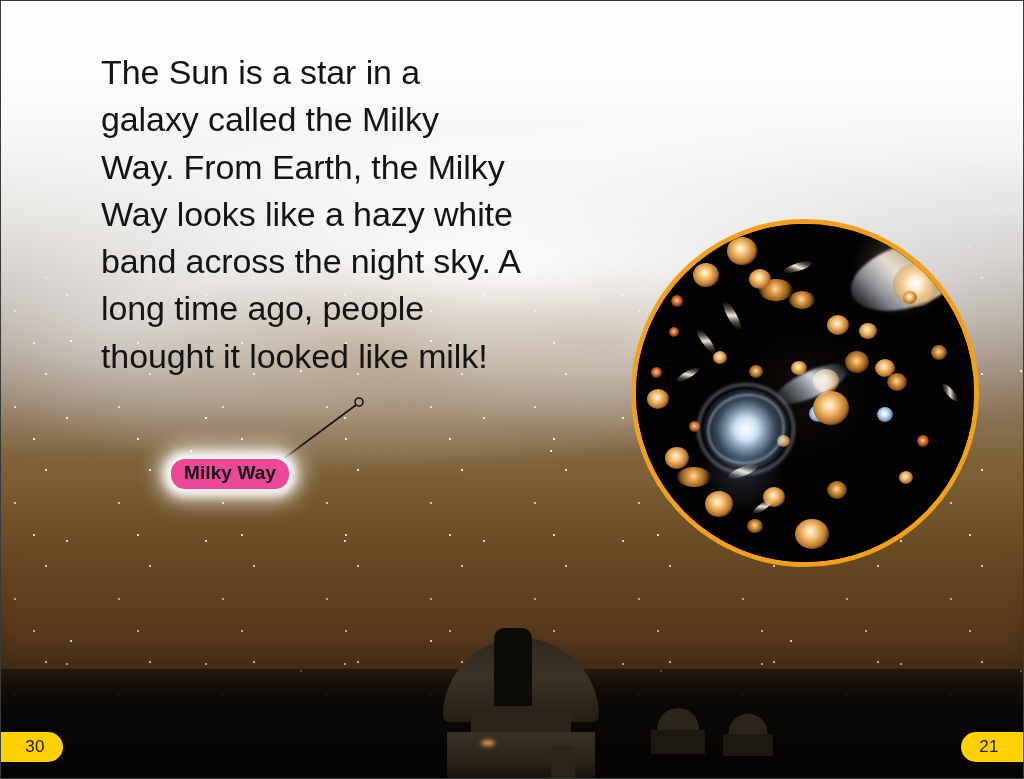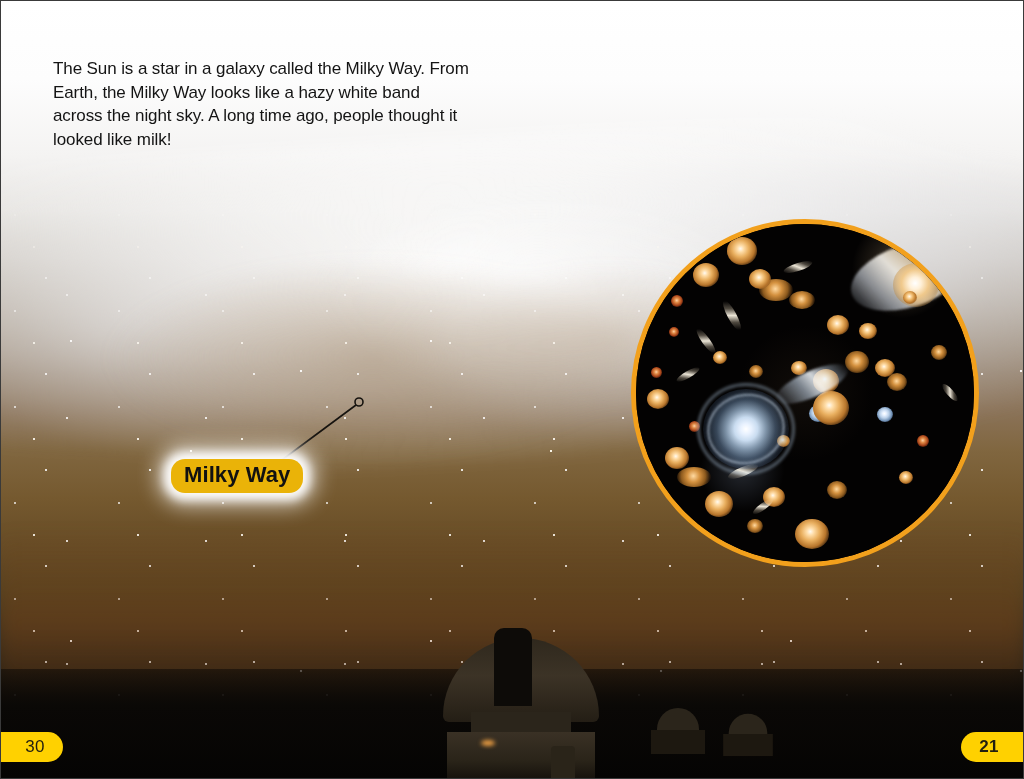--- a/index.html
+++ b/index.html
@@ -193,23 +193,23 @@
   }
   .obs-s1{left:648px;}
   .obs-s2{left:718px;bottom:22px;transform:scale(.92);}
 
   
   .callout{position:absolute;left:150px;top:385px;width:260px;height:120px;}
   .callout svg{position:absolute;left:0;top:0;overflow:visible;}
   .mw-label{
     position:absolute;left:20px;top:73px;
     padding:3px 13px 5px 13px;
-    font-size:22px;font-weight:700;color:#111111;
+    font-size:19px;font-weight:700;color:#111111;
     letter-spacing:.1px;
-    background:#eab308;border-radius:14px;
+    background:#ec4899;border-radius:14px;
     box-shadow:0 0 10px 7px rgba(255,255,255,.95), 0 0 20px 14px rgba(255,255,255,.6);
     white-space:nowrap;
   }
 
   
   .galaxy-wrap{
     position:absolute;left:630px;top:218px;width:348px;height:348px;
     border-radius:50%;
     border:5px solid #f2a01c;
     overflow:hidden;
@@ -283,40 +283,41 @@
     transform:rotate(-18deg);
     filter:blur(1.2px);
   }
   .merger-core{
     position:absolute;left:262px;top:44px;width:46px;height:44px;border-radius:50%;
     background:radial-gradient(circle at 48% 46%, #ffffff 0%, #fff0d8 18%, #f0c98c 40%, rgba(190,140,70,.45) 66%, rgba(0,0,0,0) 88%);
   }
 
   
   .col{
-    position:absolute;top:56px;
-    font-size:17px;line-height:1.39;
+    position:absolute;top:48px;
+    font-size:34px;line-height:1.39;
     color:#141414;font-weight:400;
     letter-spacing:-0.1px;
+    margin-left:48px;
   }
   .col-left{left:52px;width:420px;}
   .col-right{left:562px;width:420px;}
   .col p{margin:0;}
 
   
   .pagenum{
     position:absolute;bottom:16px;
     height:30px;min-width:62px;
     background:#FFD100;
     display:flex;align-items:center;justify-content:center;
     font-size:17px;font-weight:400;color:#231f10;
     letter-spacing:.3px;
   }
   .pagenum-left{left:0;border-radius:0 16px 16px 0;padding:0 16px 0 22px;}
-  .pagenum-right{right:0;border-radius:16px 0 0 16px;padding:0 22px 0 16px;font-weight:bold;}
+  .pagenum-right{right:0;border-radius:16px 0 0 16px;padding:0 22px 0 16px;}
 </style>
 </head>
 <body>
 
 <div class="page">
 
   <div class="photo">
     <div class="sky-base"></div>
     <div class="mw-band"></div>
     <div class="mw-glow2"></div>

